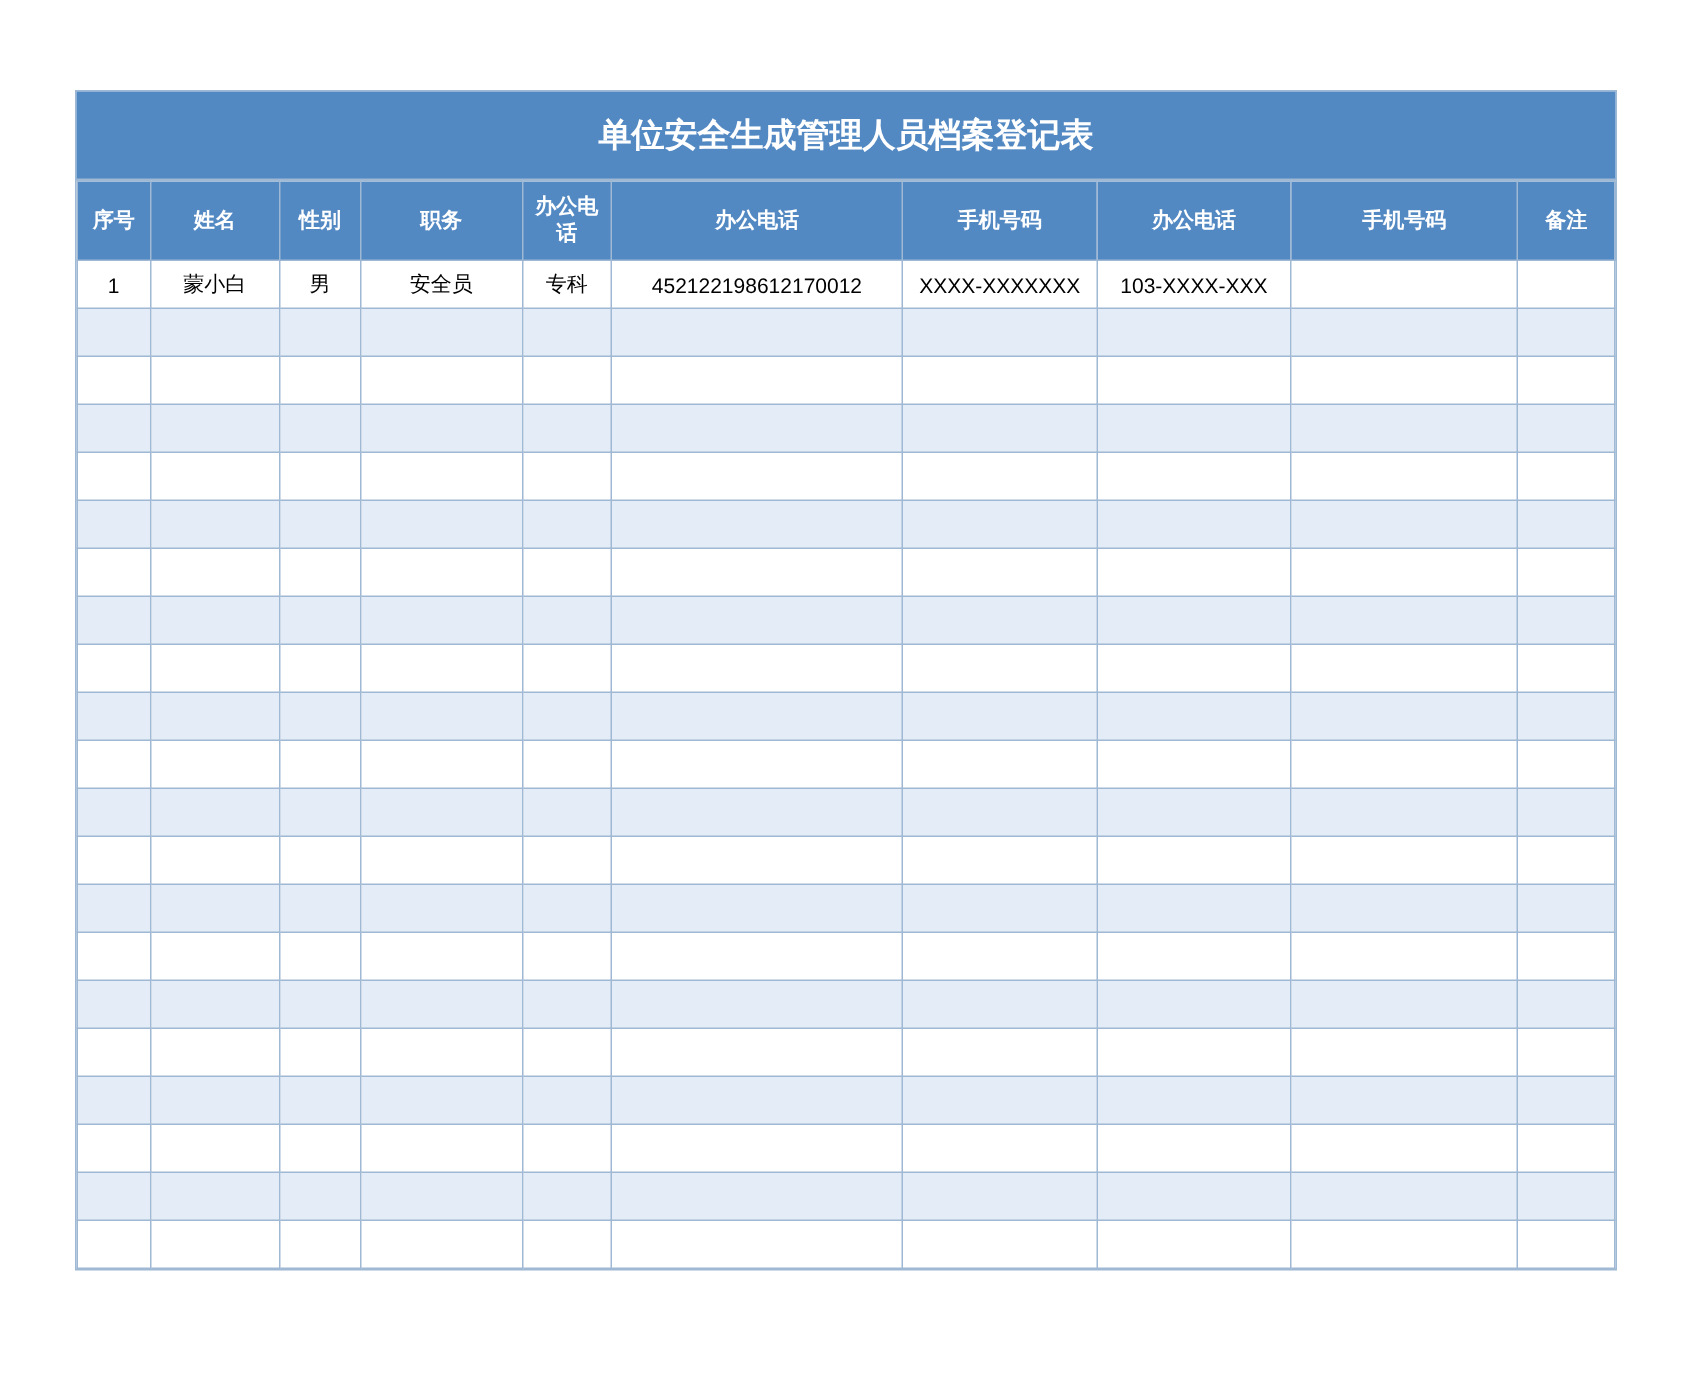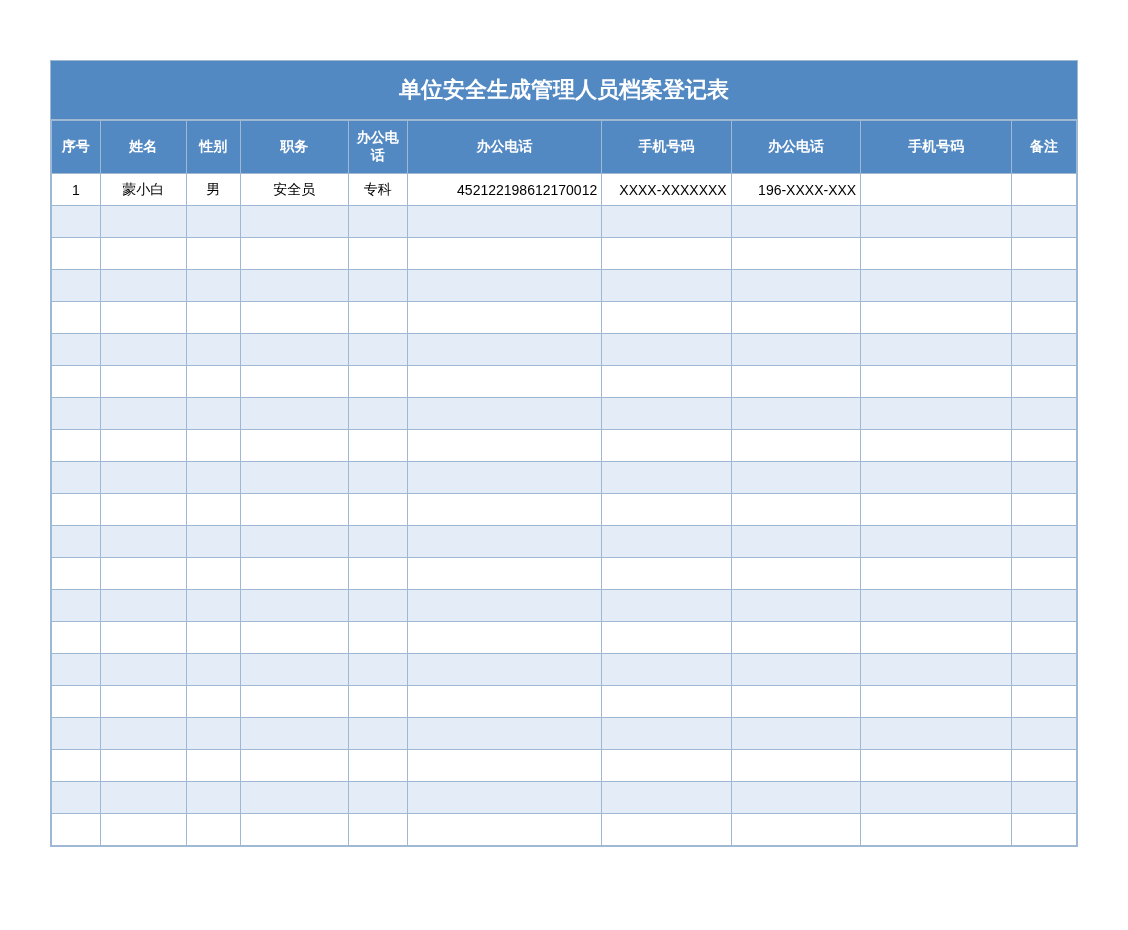--- a/index.html
+++ b/index.html
@@ -51,21 +51,21 @@
     .col-seq    { width: 4.5%; }
     .col-name   { width: 8%; }
     .col-gender { width: 5%; }
     .col-pos    { width: 10%; }
     .col-edu    { width: 5.5%; }
     .col-id     { width: 18%; }
     .col-phone  { width: 12%; }
     .col-mobile { width: 12%; }
     .col-cert   { width: 14%; }
     .col-note   { width: 6%; }
-    .left-align { text-align: right; padding-left: 4px; }
+    .left-align { text-align: center; padding-left: 4px; }
   </style>
 </head>
 <body>
 
 <div class="table-container">
   <div class="title-bar">单位安全生成管理人员档案登记表</div>
   <table>
     <colgroup>
       <col class="col-seq">
         <col class="col-name">
@@ -94,21 +94,21 @@
     </thead>
     <tbody id="tbody">
         <tr class="odd">
           <td>1</td>
           <td>蒙小白</td>
           <td>男</td>
           <td>安全员</td>
           <td>专科</td>
           <td class="left-align">452122198612170012</td>
           <td class="left-align">XXXX-XXXXXXX</td>
-          <td class="left-align">196-XXXX-XXX</td>
+          <td class="left-align">103-XXXX-XXX</td>
           <td></td>
           <td></td>
         </tr>
         <tr class="even">
           <td></td>
           <td></td>
           <td></td>
           <td></td>
           <td></td>
           <td></td>

